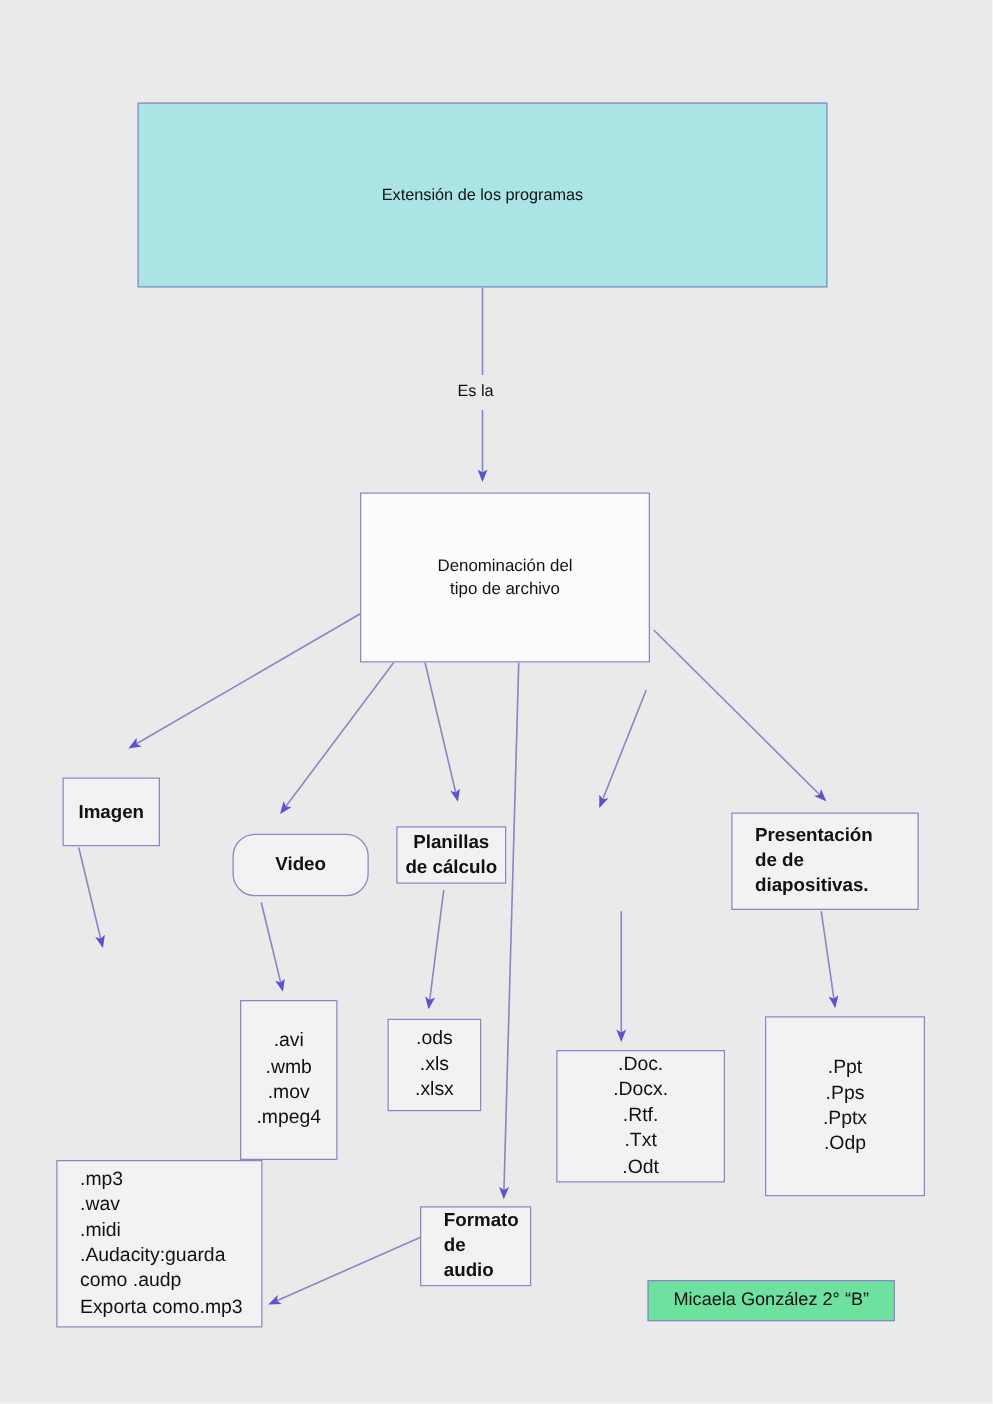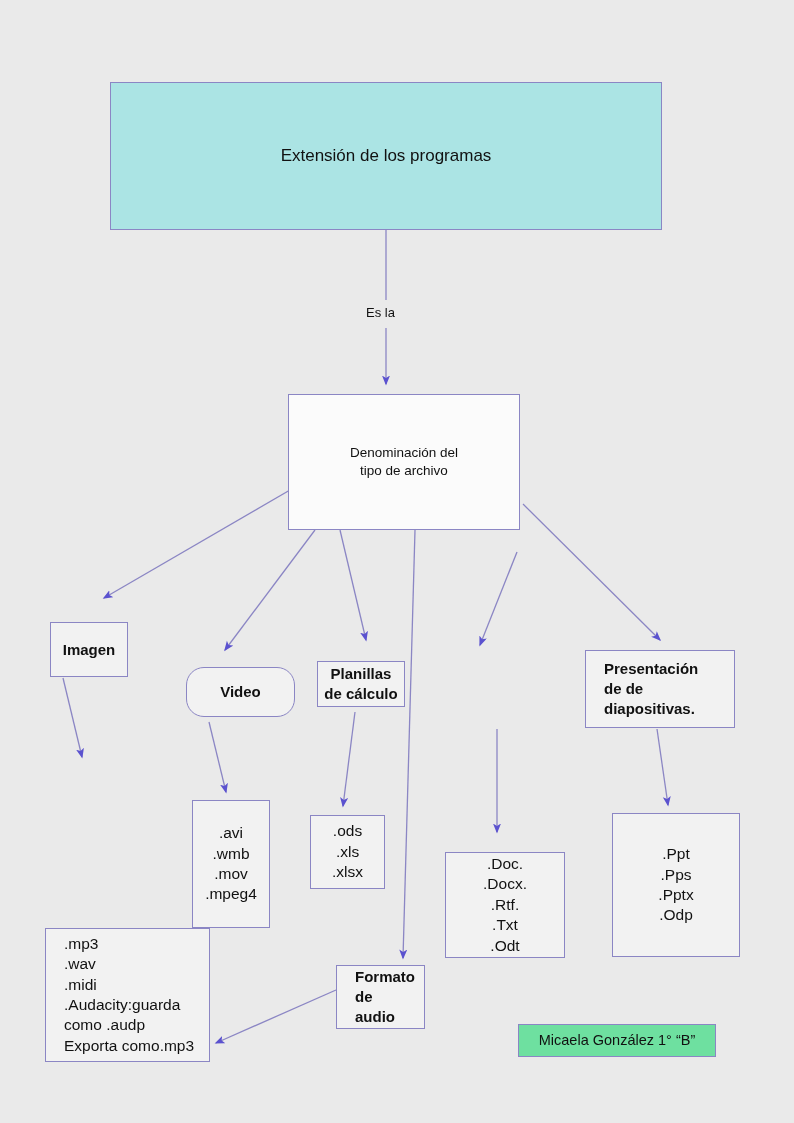--- a/index.html
+++ b/index.html
@@ -34,21 +34,21 @@
     justify-content: center;
     line-height: 1.32;
     white-space: pre-line;
   }
   .node.center-text { align-items: center; text-align: center; }
   .node.left-text   { align-items: flex-start; text-align: left; padding-left: 18px; }
 
   .node-title {
     background: #abe4e4;
     border: 1px solid #8b86c4;
-    font-size: 17px;
+    font-size: 13px;
     text-align: center;
     align-items: center;
   }
   .node-central { background: #fbfbfb; font-size: 13.5px; }
   .cat { font-size: 15px; font-weight: bold; }
   .ext { font-size: 15.5px; }
   .node-signature {
     background: #6ee0a0;
     border: 1px solid #8b86c4;
     font-size: 14.5px;
@@ -149,21 +149,21 @@
 .mov
 .mpeg4</span>
   </div>
 
   <div class="node ext center-text" style="left:310px; top:815px; width:75px; height:74px;">
     <span>.ods
 .xls
 .xlsx</span>
   </div>
 
-  <div class="node ext center-text" style="left:445px; top:840px; width:120px; height:106px;margin-top:12px;">
+  <div class="node ext center-text" style="left:445px; top:840px; width:135px; height:106px;">
     <span>.Doc.
 .Docx.
 .Rtf.
 .Txt
 .Odt</span>
   </div>
 
   <div class="node ext center-text" style="left:612px; top:813px; width:128px; height:144px;">
     <span>.Ppt
 .Pps
@@ -174,16 +174,16 @@
   <div class="node ext left-text" style="left:45px; top:928px; width:165px; height:134px;">
     <span>.mp3
 .wav
 .midi
 .Audacity:guarda
 como .audp
 Exporta como.mp3</span>
   </div>
 
   <div class="node node-signature" style="left:518px; top:1024px; width:198px; height:33px;">
-    <span>Micaela González 1° “B”</span>
+    <span>Micaela González 2° “B”</span>
   </div>
 
 </div>
 
 </body></html>

